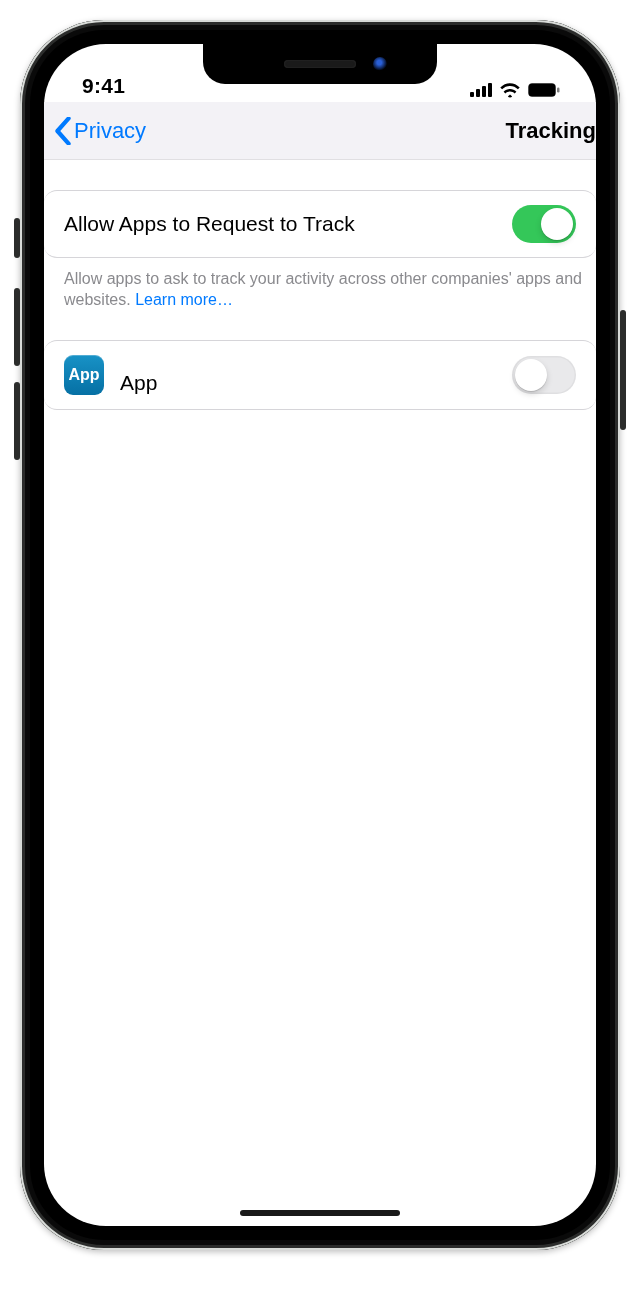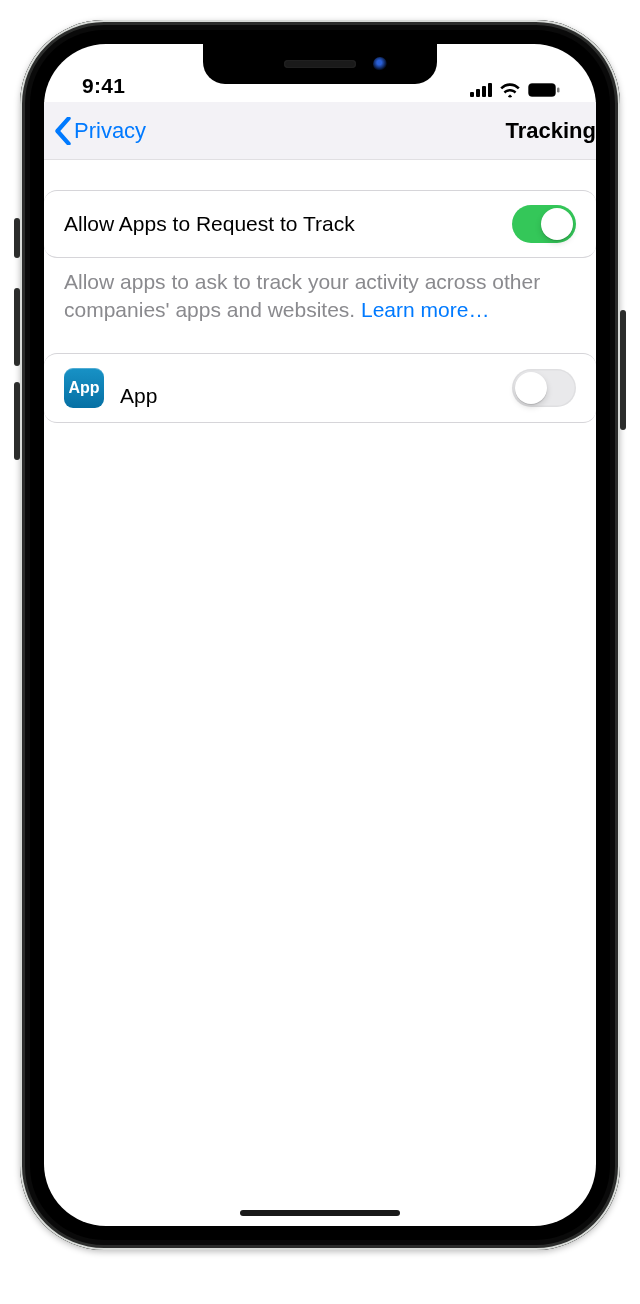--- a/index.html
+++ b/index.html
@@ -109,21 +109,21 @@
     padding: 14px 20px;
     display:flex; align-items:center; justify-content:space-between;
     gap:14px;
     min-height:60px;
     border-radius:13px;
   }
   .cell-label { font-size:21px; color:#000; flex:1; }
 
   .footer-text {
     padding: 10px 8px 0 20px;
-    font-size:21px; line-height:1.32;
+    font-size:16px; line-height:1.32;
     color:#8a8a8e;
   }
   .footer-text a { color:#007aff; text-decoration:none; }
 
   .section-spacer { height: 30px; }
 
   .app-icon {
     width:40px; height:40px; border-radius:9px;
     background: linear-gradient(#1892c6,#0670a4);
     display:flex; align-items:center; justify-content:center;

